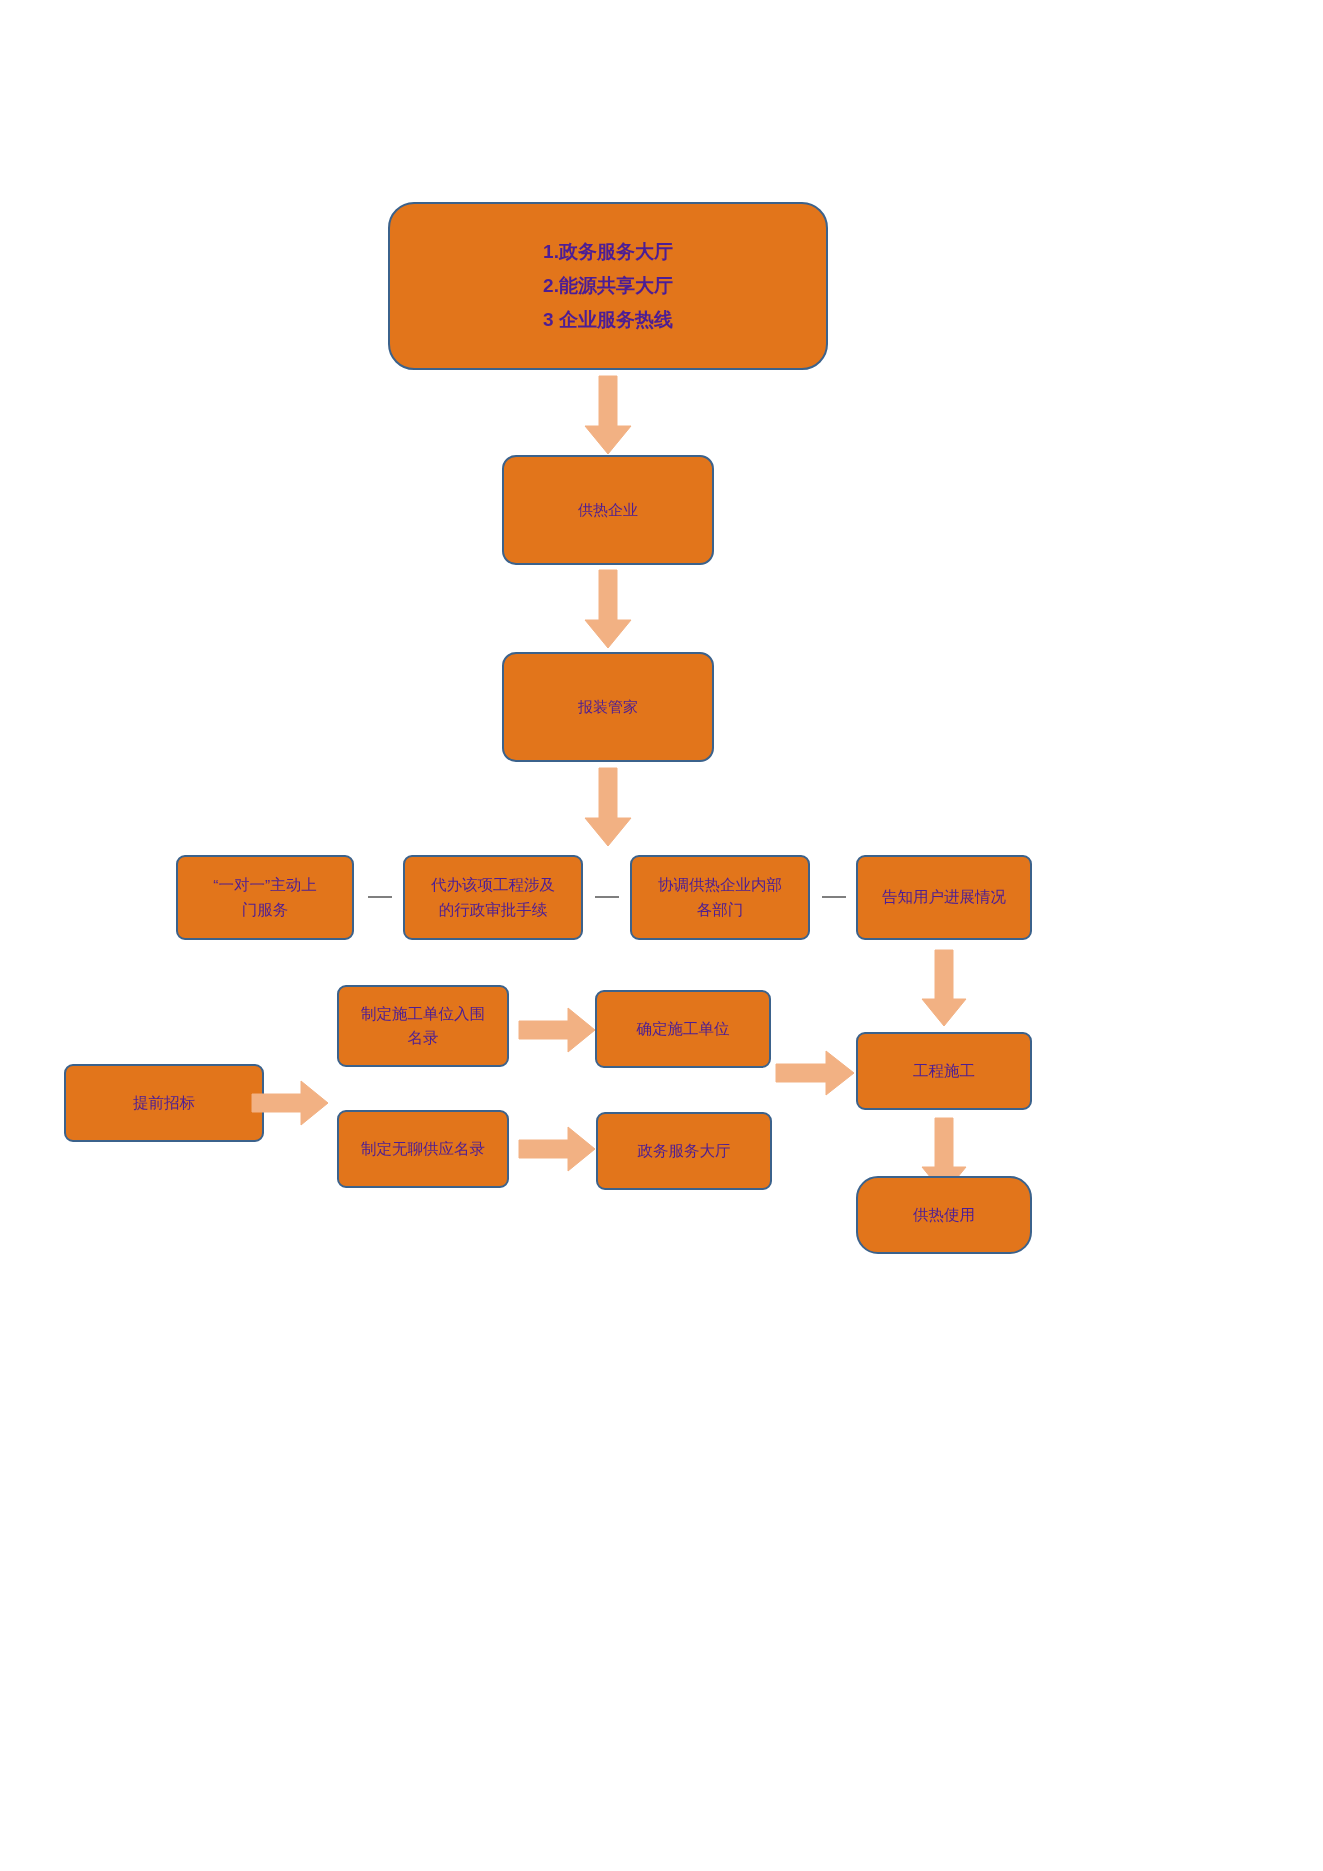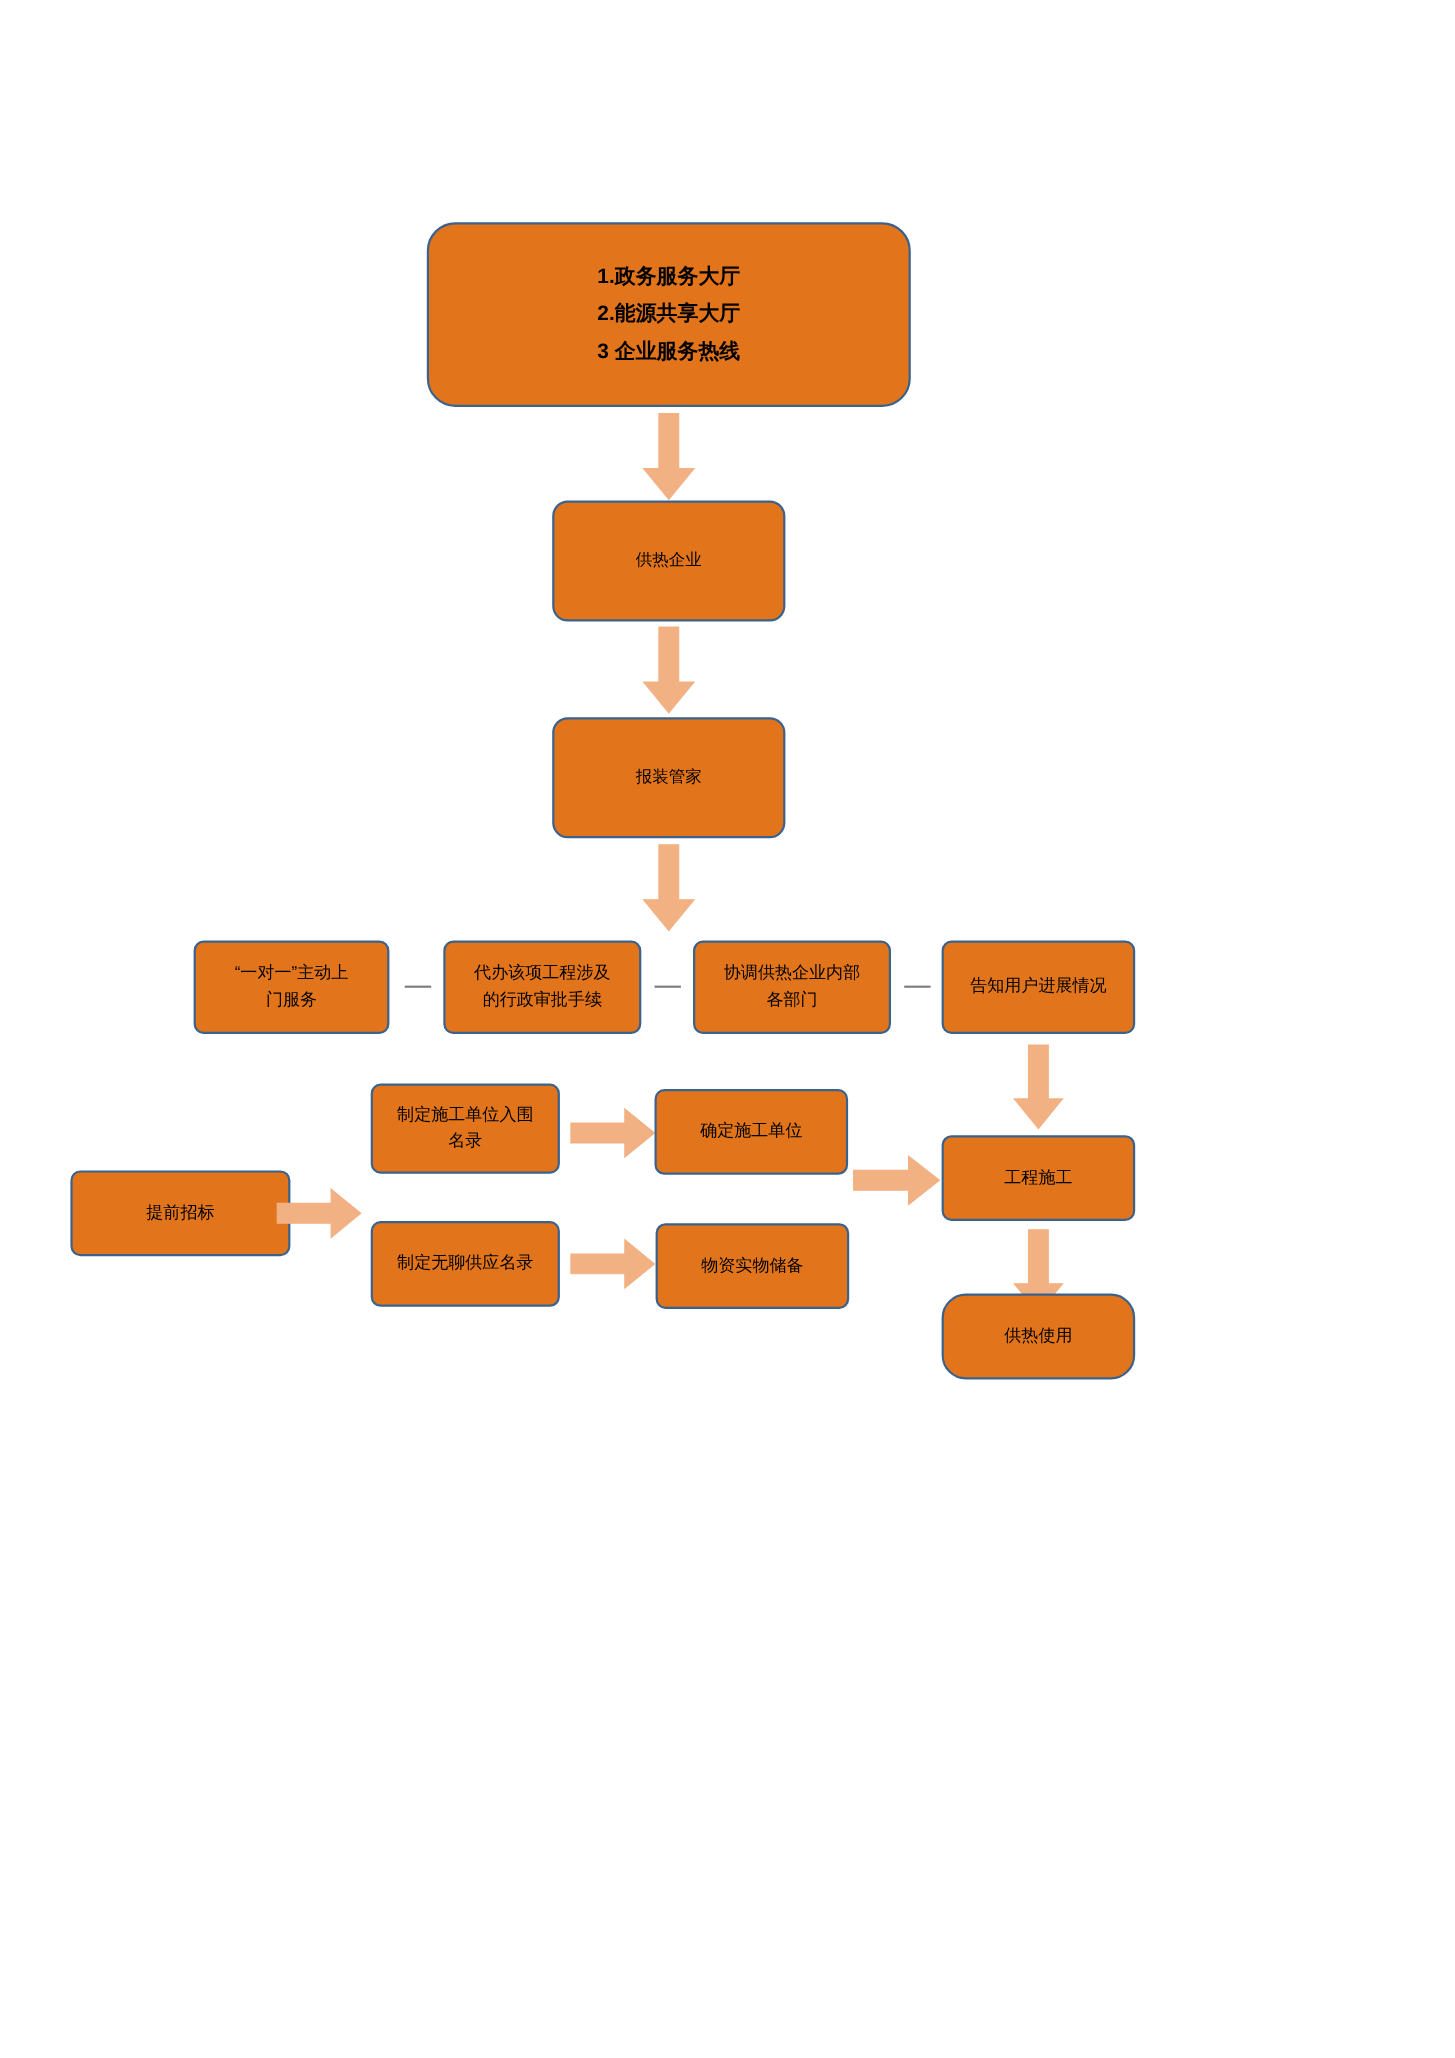--- a/index.html
+++ b/index.html
@@ -30,21 +30,21 @@
     font-size: 27px;
     font-weight: bold;
     letter-spacing: 1px;
     color: #000;
   }
   .node {
     position: absolute;
     box-sizing: border-box;
     background: #E2751B;
     border: 2px solid #3B628C;
-    color: #000000;
+    color: #4c1d95;
     display: flex;
     align-items: center;
     justify-content: center;
     text-align: center;
     font-size: 17px;
     line-height: 1.55;
     padding: 4px 20px;
     border-radius: 10px;
   }
   .node.big {
@@ -175,21 +175,21 @@
 
   <div class="node small" style="left:337px; top:1110px; width:172px; height:78px;">
     <span class="txt">制定无聊供应名录</span>
   </div>
 
   <svg class="arrow" style="left:519px; top:1127px; width:76px; height:44px;" viewBox="0 0 76 44">
     <path d="M0 13 L49 13 L49 0 L76 22 L49 44 L49 31 L0 31 Z"></path>
   </svg>
 
   <div class="node small" style="left:596px; top:1112px; width:176px; height:78px;">
-    <span class="txt">物资实物储备</span>
+    <span class="txt">政务服务大厅</span>
   </div>
 
   <svg class="arrow" style="left:922px; top:1118px; width:44px; height:76px;" viewBox="0 0 44 76">
     <path d="M13 0 L31 0 L31 49 L44 49 L22 76 L0 49 L13 49 Z"></path>
   </svg>
 
   <div class="node small" style="left:856px; top:1176px; width:176px; height:78px;border-radius:22px;">
     <span class="txt">供热使用</span>
   </div>
 

